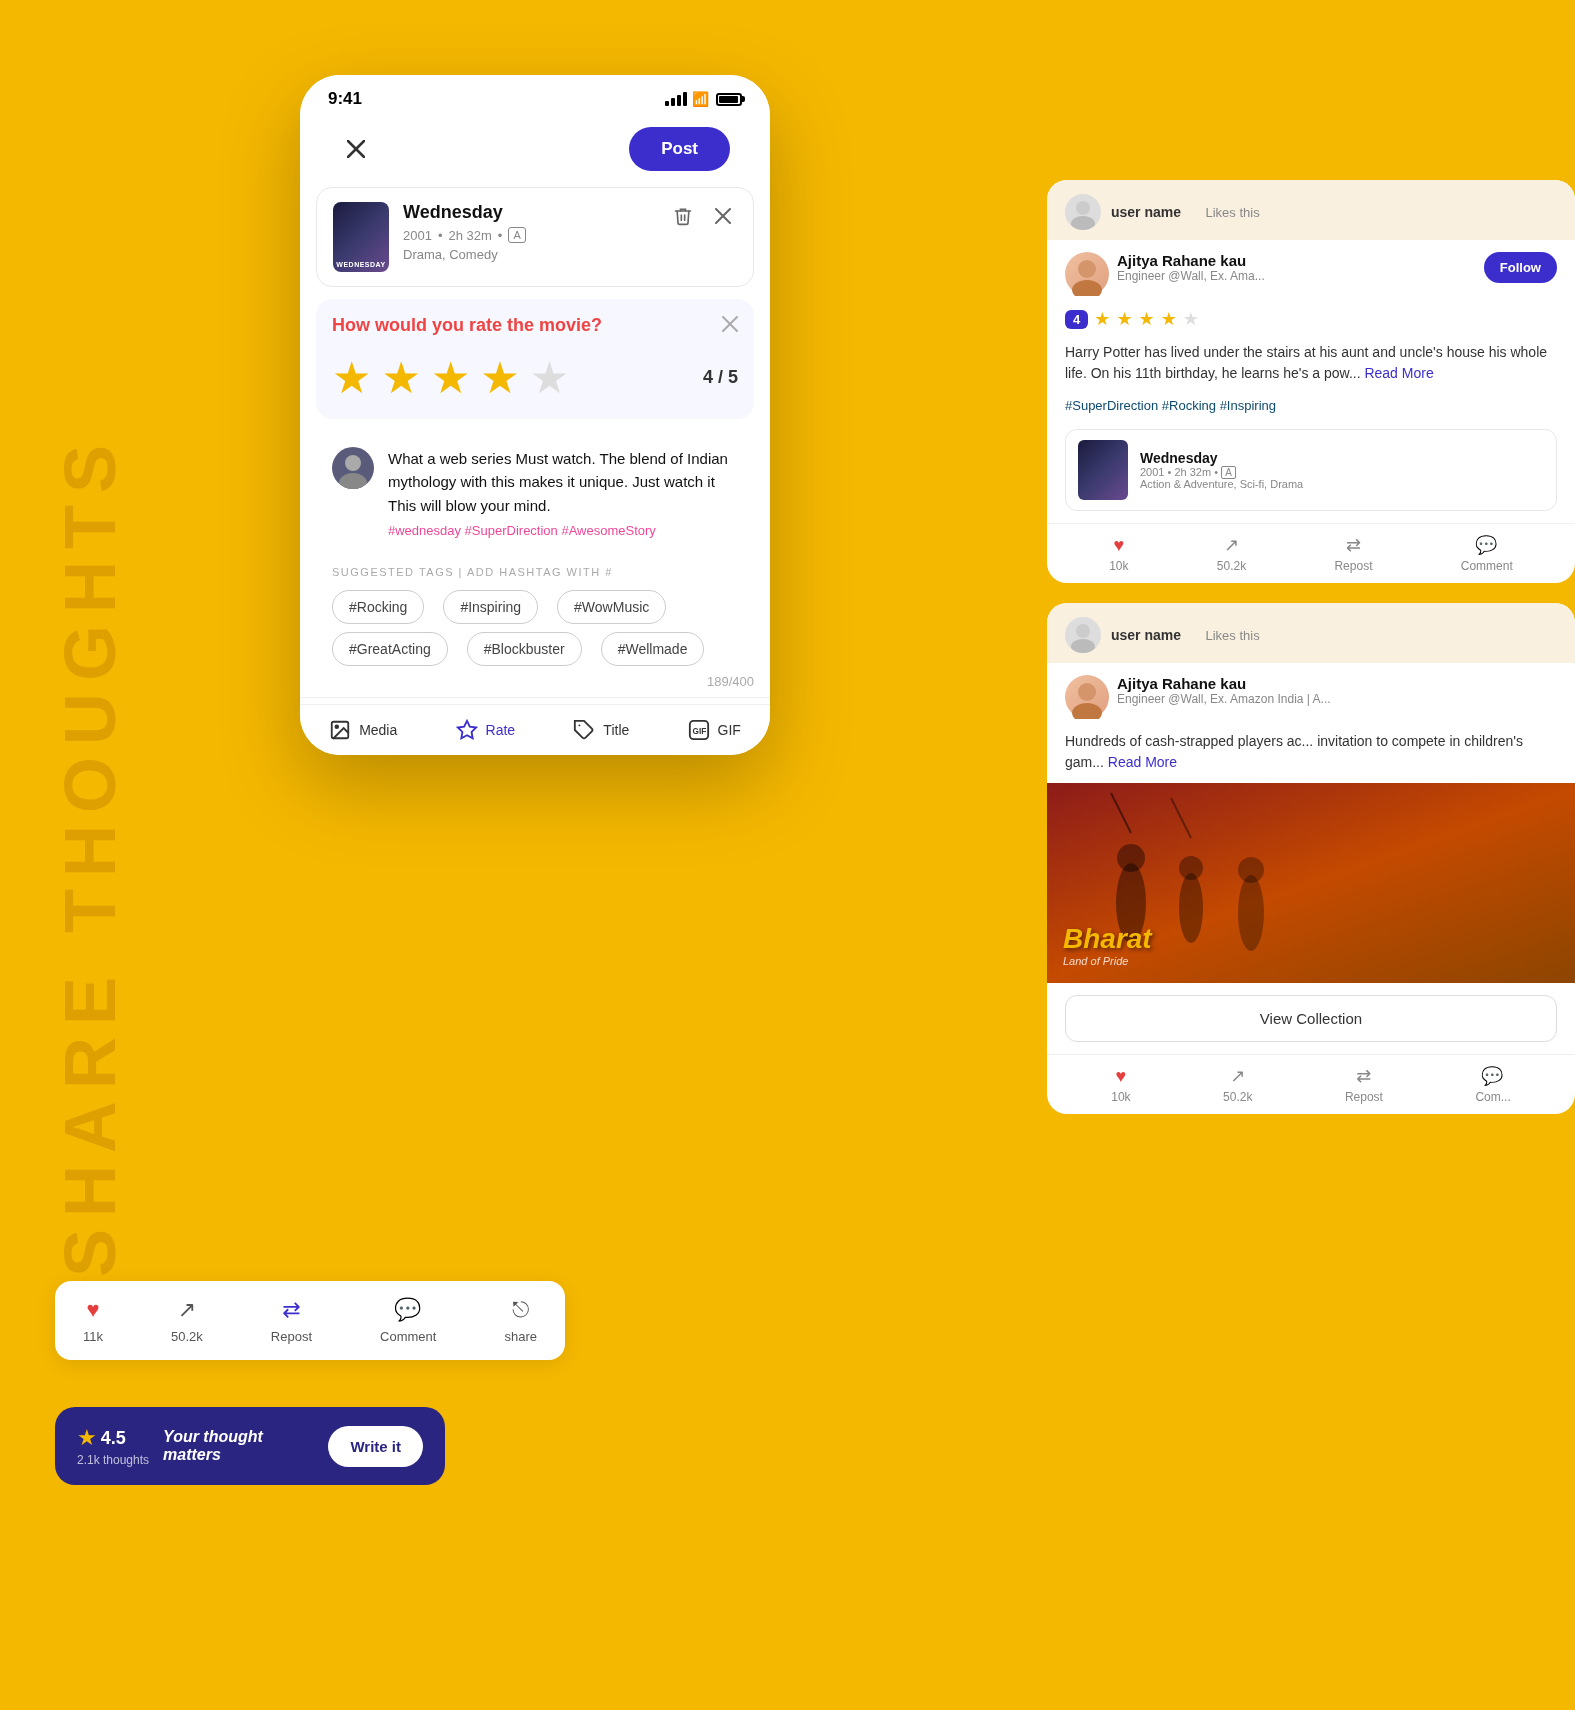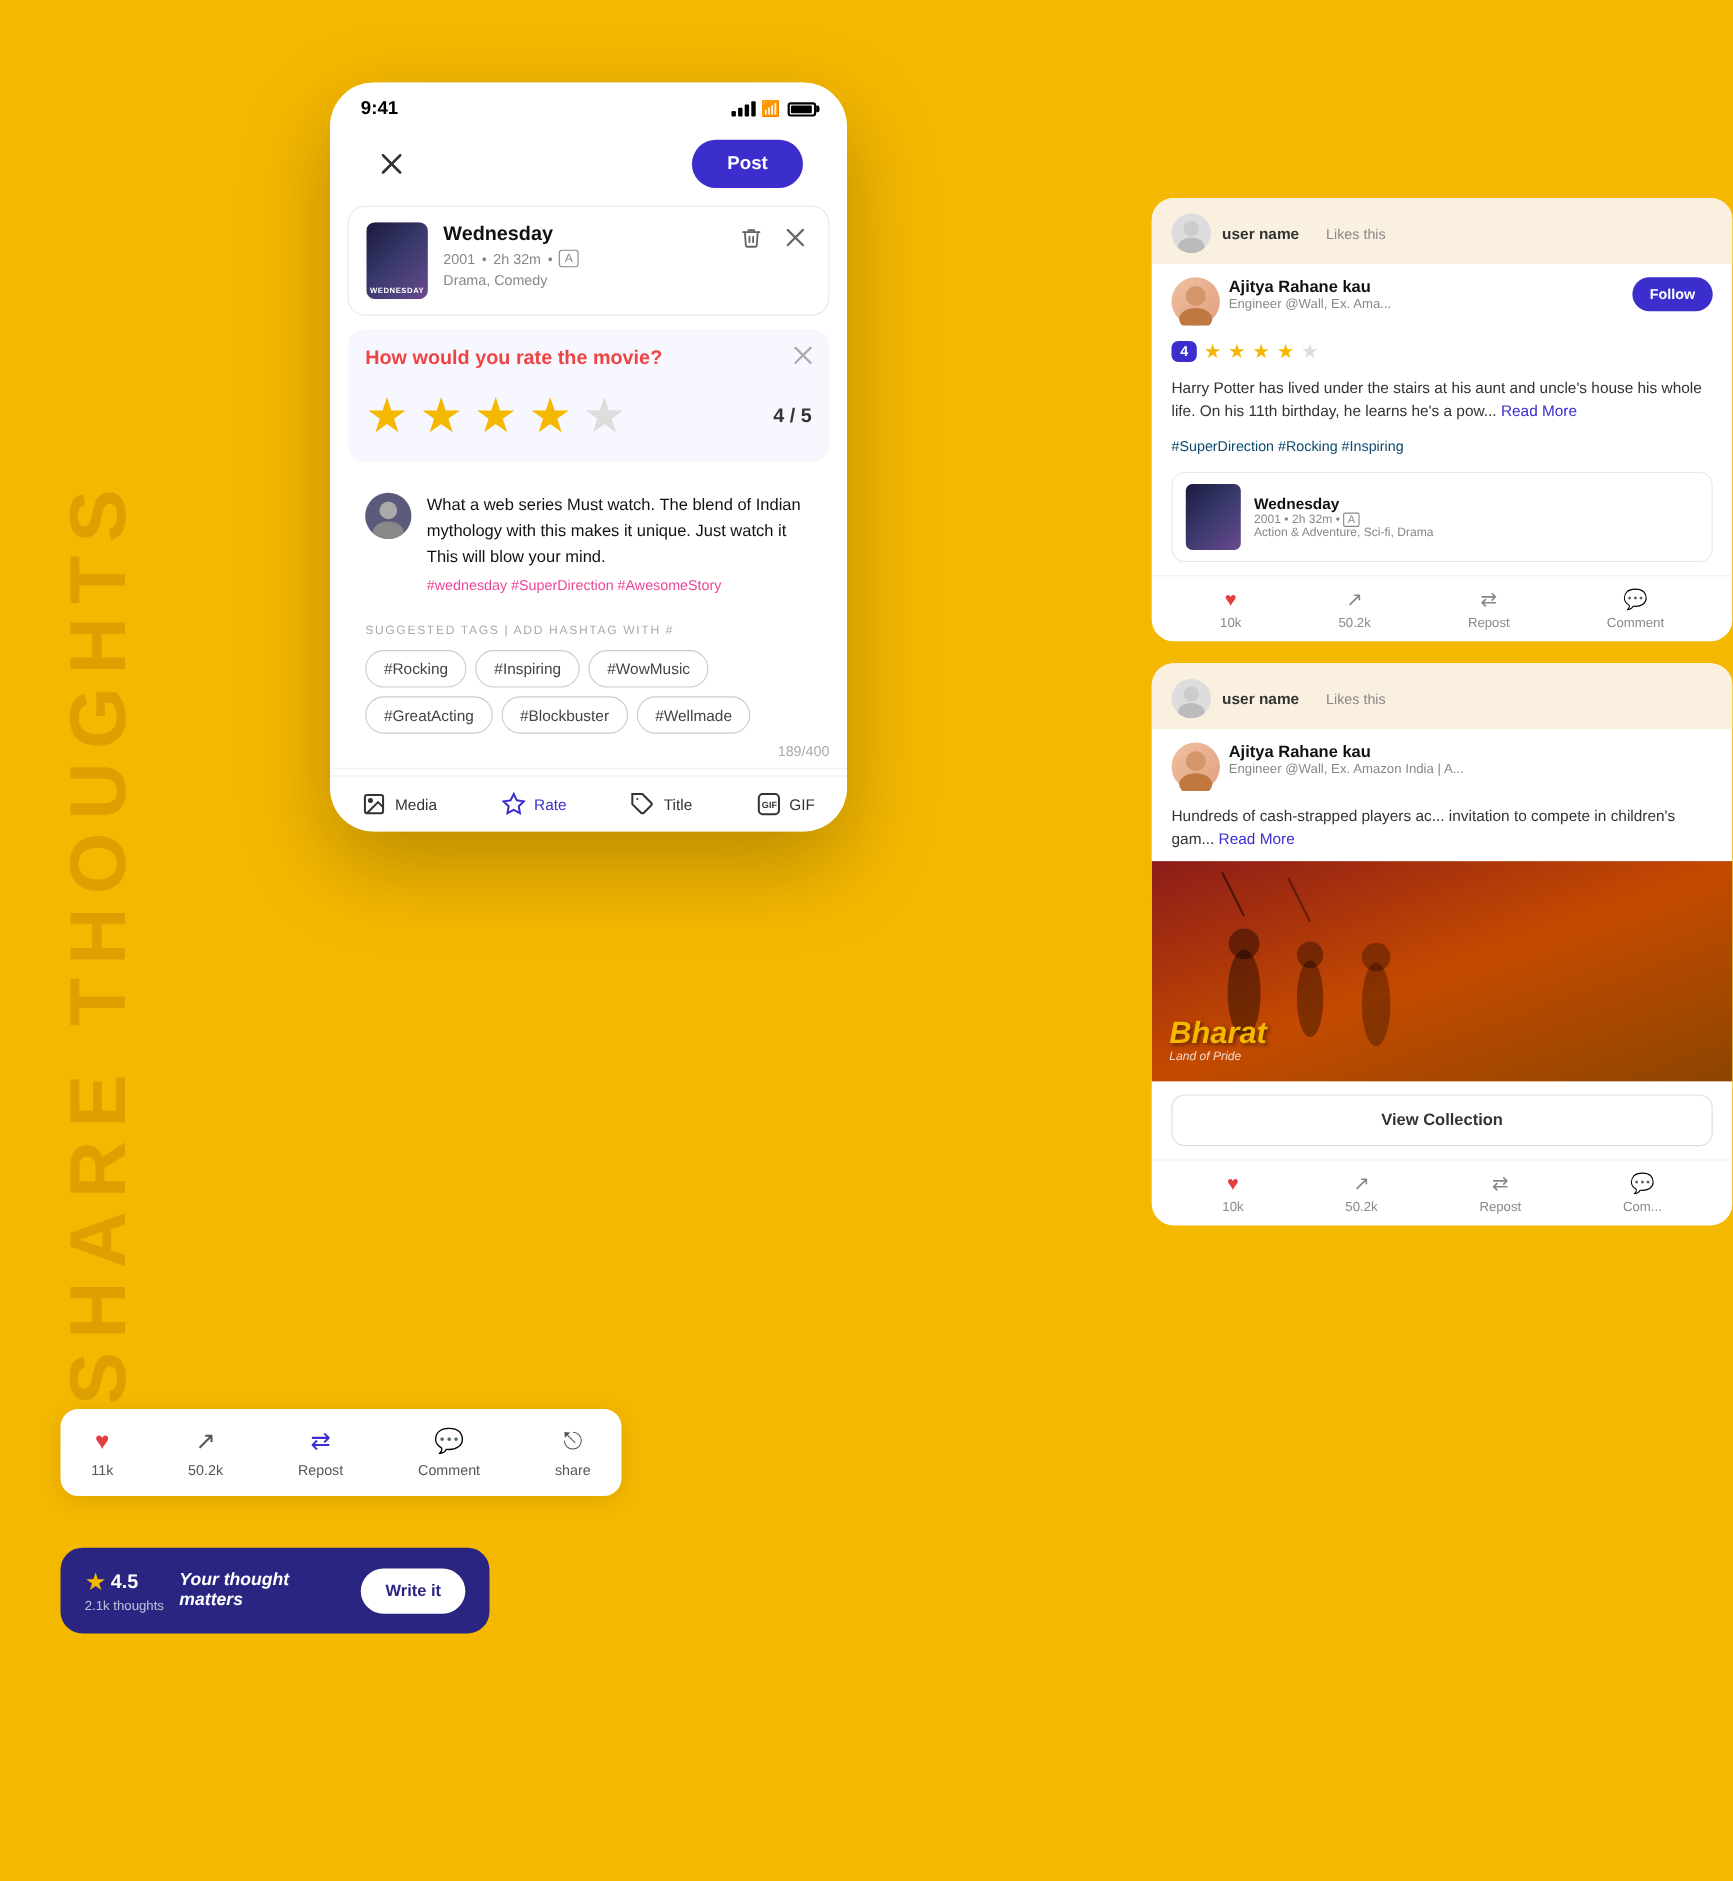--- a/index.html
+++ b/index.html
@@ -280,21 +280,21 @@
     }
     .tags-label {
       font-size: 11px;
       color: #aaa;
       letter-spacing: 1.5px;
       margin-bottom: 12px;
     }
     .tags-row {
       display: flex;
       flex-wrap: wrap;
-      gap: 8px;
+      gap: 19px;
       margin-bottom: 8px;
     }
     .tag-chip {
       border: 1.5px solid #ccc;
       border-radius: 30px;
       padding: 8px 16px;
       font-size: 14px;
       color: #444;
       cursor: pointer;
       background: #fff;
@@ -579,21 +579,21 @@
     .view-collection-btn {
       display: block;
       width: calc(100% - 36px);
       margin: 12px 18px;
       padding: 14px;
       border: 1.5px solid #ddd;
       border-radius: 12px;
       background: #fff;
       text-align: center;
       font-size: 15px;
-      font-weight: 700;
+      font-weight: 400;
       color: #333;
       cursor: pointer;
     }
 
     .divider {
       height: 1px;
       background: #f0f0f0;
       margin: 6px 0;
     }
   </style>

